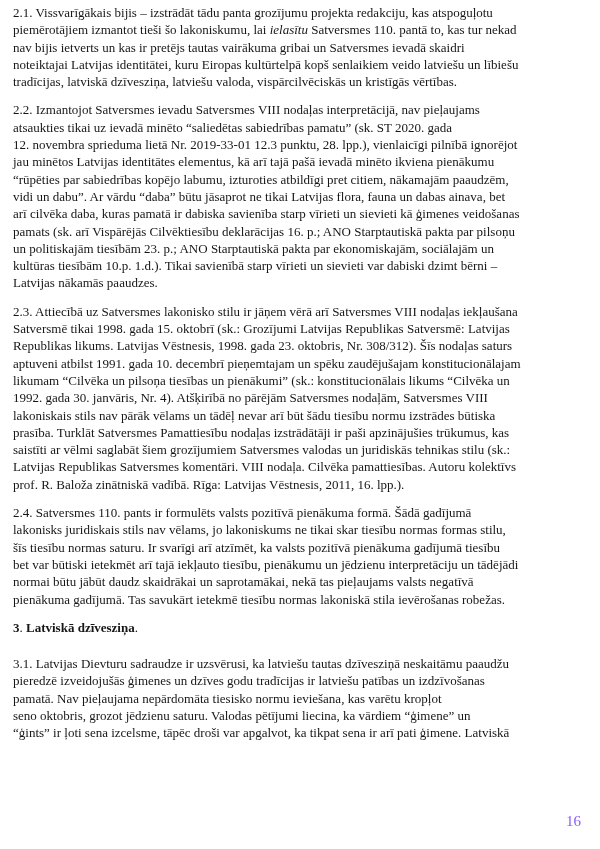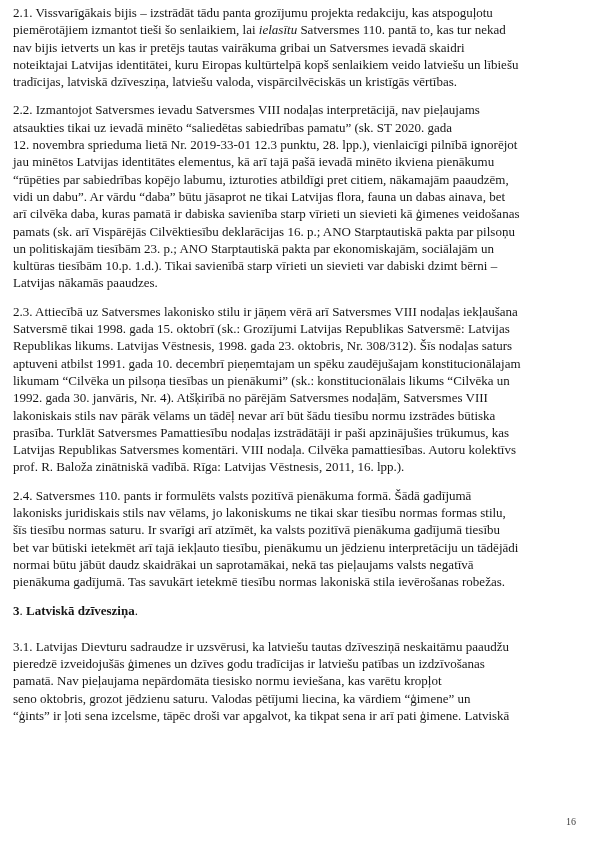--- a/index.html
+++ b/index.html
@@ -34,33 +34,33 @@
     white-space: pre;
     text-align: left;
   }
   .seg { font-style: normal; font-weight: normal; }
   .seg-i { font-style: italic; }
   .seg-b { font-weight: bold; }
   .page-number {
     position: absolute;
     top: 813px;
     left: 566px;
-    font-size: 10px;
+    font-size: 15px;
     line-height: 17.3px;
-    color: #404040;
+    color: #8b5cf6;
   }
 </style>
 </head>
 <body style="background: rgb(255, 255, 255); color: rgb(22, 22, 22);">
 
 <div class="document-page">
   <div class="document-body">
       <div class="block paragraph">
         <div class="line"><span class="seg">2.1. Vissvarīgākais bijis – izstrādāt tādu panta grozījumu projekta redakciju, kas atspoguļotu</span></div>
-        <div class="line"><span class="seg">piemērotājiem izmantot tieši šo senlaikiem, lai </span><span class="seg seg-i">ielasītu</span><span class="seg"> Satversmes 110. pantā to, kas tur nekad</span></div>
+        <div class="line"><span class="seg">piemērotājiem izmantot tieši šo lakoniskumu, lai </span><span class="seg seg-i">ielasītu</span><span class="seg"> Satversmes 110. pantā to, kas tur nekad</span></div>
         <div class="line"><span class="seg">nav bijis ietverts un kas ir pretējs tautas vairākuma gribai un Satversmes ievadā skaidri</span></div>
         <div class="line"><span class="seg">noteiktajai Latvijas identitātei, kuru Eiropas kultūrtelpā kopš senlaikiem veido latviešu un lībiešu</span></div>
         <div class="line"><span class="seg">tradīcijas, latviskā dzīvesziņa, latviešu valoda, vispārcilvēciskās un kristīgās vērtības.</span></div>
       </div>
       <div class="block paragraph">
         <div class="line"><span class="seg">2.2. Izmantojot Satversmes ievadu Satversmes VIII nodaļas interpretācijā, nav pieļaujams</span></div>
         <div class="line"><span class="seg">atsaukties tikai uz ievadā minēto “saliedētas sabiedrības pamatu” (sk. ST 2020. gada</span></div>
         <div class="line"><span class="seg">12. novembra sprieduma lietā Nr. 2019-33-01 12.3 punktu, 28. lpp.), vienlaicīgi pilnībā ignorējot</span></div>
         <div class="line"><span class="seg">jau minētos Latvijas identitātes elementus, kā arī tajā pašā ievadā minēto ikviena pienākumu</span></div>
         <div class="line"><span class="seg">“rūpēties par sabiedrības kopējo labumu, izturoties atbildīgi pret citiem, nākamajām paaudzēm,</span></div>
@@ -73,20 +73,21 @@
       </div>
       <div class="block paragraph">
         <div class="line"><span class="seg">2.3. Attiecībā uz Satversmes lakonisko stilu ir jāņem vērā arī Satversmes VIII nodaļas iekļaušana</span></div>
         <div class="line"><span class="seg">Satversmē tikai 1998. gada 15. oktobrī (sk.: Grozījumi Latvijas Republikas Satversmē: Latvijas</span></div>
         <div class="line"><span class="seg">Republikas likums. Latvijas Vēstnesis, 1998. gada 23. oktobris, Nr. 308/312). Šīs nodaļas saturs</span></div>
         <div class="line"><span class="seg">aptuveni atbilst 1991. gada 10. decembrī pieņemtajam un spēku zaudējušajam konstitucionālajam</span></div>
         <div class="line"><span class="seg">likumam “Cilvēka un pilsoņa tiesības un pienākumi” (sk.: konstitucionālais likums “Cilvēka un</span></div>
         <div class="line"><span class="seg">1992. gada 30. janvāris, Nr. 4). Atšķirībā no pārējām Satversmes nodaļām, Satversmes VIII</span></div>
         <div class="line"><span class="seg">lakoniskais stils nav pārāk vēlams un tādēļ nevar arī būt šādu tiesību normu izstrādes būtiska</span></div>
         <div class="line"><span class="seg">prasība. Turklāt Satversmes Pamattiesību nodaļas izstrādātāji ir paši apzinājušies trūkumus, kas</span></div>
+        <div class="line"><span class="seg">saistīti ar vēlmi saglabāt šiem grozījumiem Satversmes valodas un juridiskās tehnikas stilu (sk.:</span></div>
         <div class="line"><span class="seg">Latvijas Republikas Satversmes komentāri. VIII nodaļa. Cilvēka pamattiesības. Autoru kolektīvs</span></div>
         <div class="line"><span class="seg">prof. R. Baloža zinātniskā vadībā. Rīga: Latvijas Vēstnesis, 2011, 16. lpp.).</span></div>
       </div>
       <div class="block paragraph">
         <div class="line"><span class="seg">2.4. Satversmes 110. pants ir formulēts valsts pozitīvā pienākuma formā. Šādā gadījumā</span></div>
         <div class="line"><span class="seg">lakonisks juridiskais stils nav vēlams, jo lakoniskums ne tikai skar tiesību normas formas stilu,</span></div>
         <div class="line"><span class="seg">šīs tiesību normas saturu. Ir svarīgi arī atzīmēt, ka valsts pozitīvā pienākuma gadījumā tiesību</span></div>
         <div class="line"><span class="seg">bet var būtiski ietekmēt arī tajā iekļauto tiesību, pienākumu un jēdzienu interpretāciju un tādējādi</span></div>
         <div class="line"><span class="seg">normai būtu jābūt daudz skaidrākai un saprotamākai, nekā tas pieļaujams valsts negatīvā</span></div>
         <div class="line"><span class="seg">pienākuma gadījumā. Tas savukārt ietekmē tiesību normas lakoniskā stila ievērošanas robežas.</span></div>

